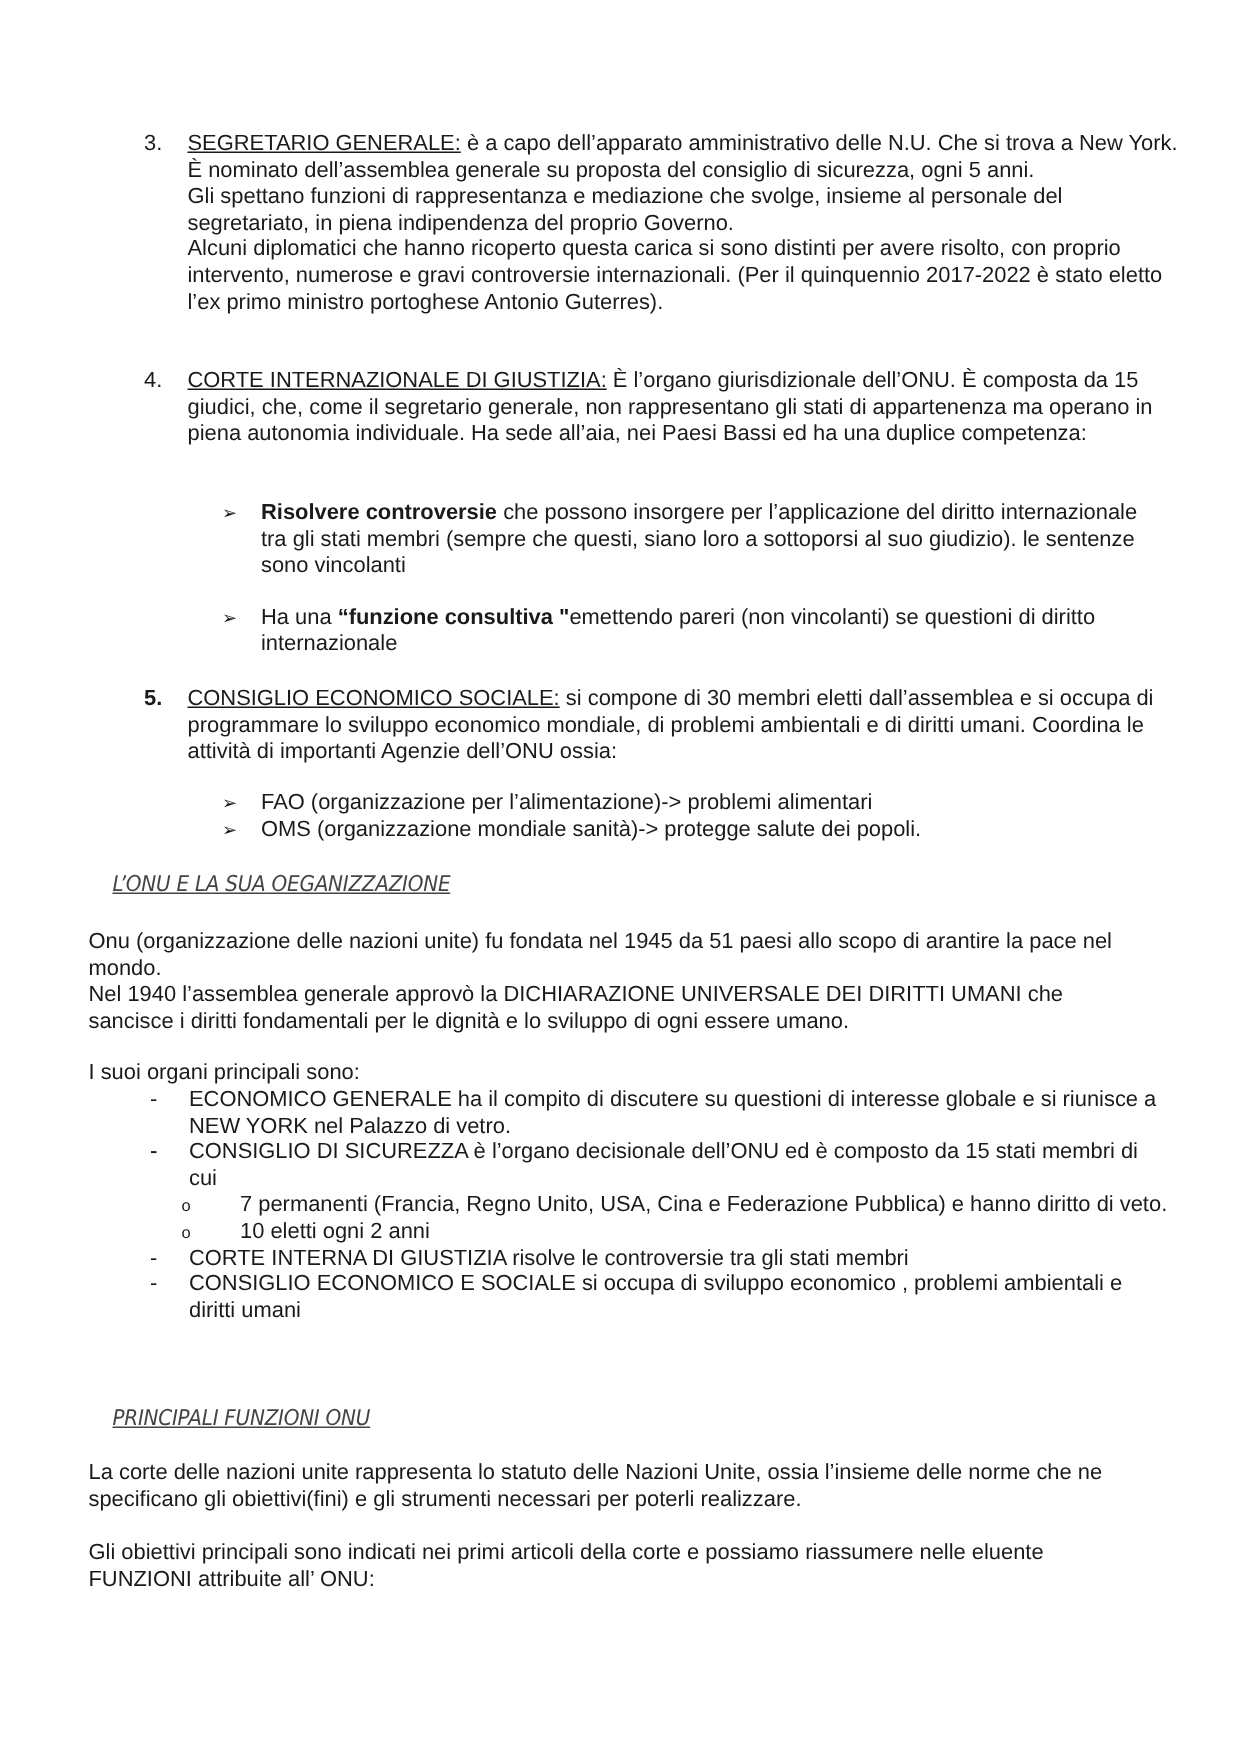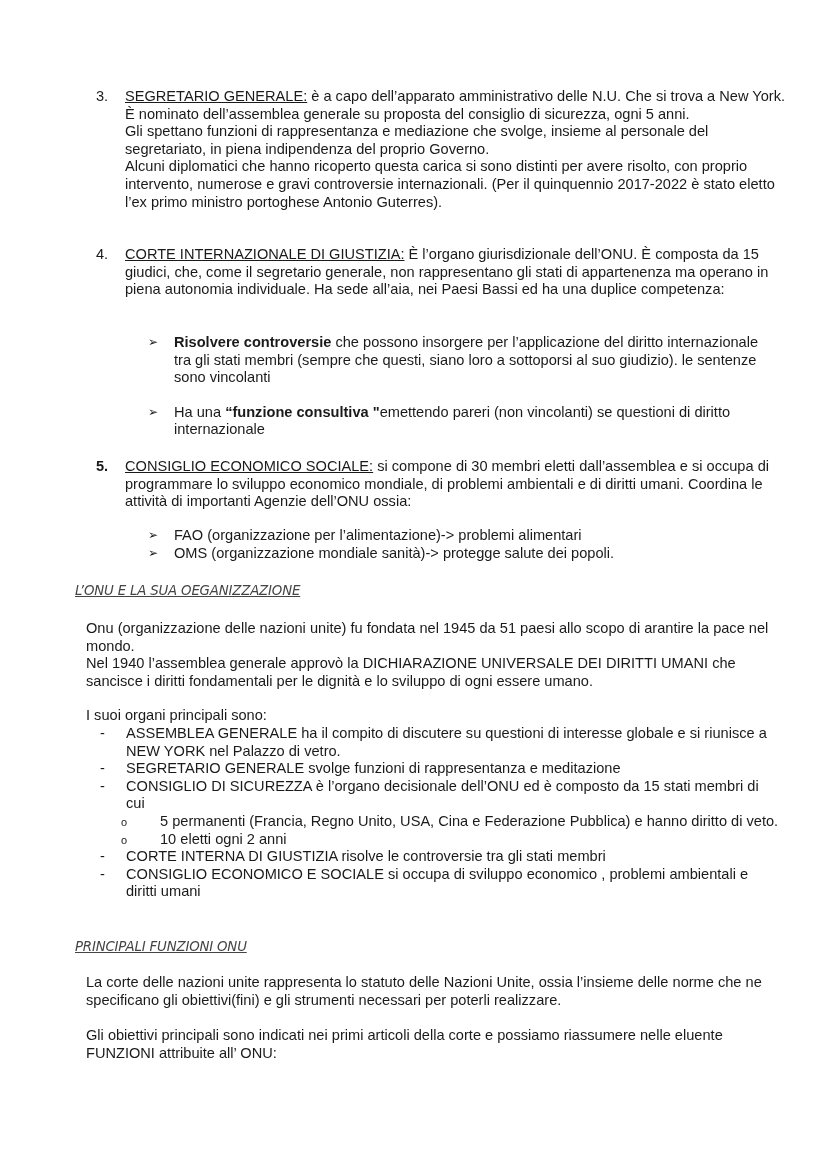--- a/index.html
+++ b/index.html
@@ -17,21 +17,21 @@
     .b { font-weight: bold; }
     .arrow-list { position: absolute; left: 148px; width: 620px; }
     .arrow-item { position: relative; padding-left: 26px; }
     .arrow-item .arrow { position: absolute; left: 0; top: 0; font-size: 12px; }
     .heading {
       position: absolute; left: 75px;
       font-family: "DejaVu Sans", sans-serif; font-style: italic; font-weight: normal;
       color: #444444; text-decoration: underline; font-size: 14.5px; letter-spacing: -0.2px;
       transform: scaleX(0.92); transform-origin: left;
     }
-    .para { position: absolute; left: 86px; width: 700px; margin: 0; }
+    .para { position: absolute; left: 59px; width: 700px; margin: 0; }
     .dash-list { position: absolute; left: 100px; width: 680px; }
     .dash-item { position: relative; padding-left: 26px; }
     .dash-item .dash { position: absolute; left: 0; top: 0; }
     .circ-item { position: relative; padding-left: 86px; }
     .circ-item .circ { position: absolute; left: 47px; top: 1px; font-size: 11px; }
   </style>
 </head>
 <body>
 
 <div class="page">
@@ -84,33 +84,32 @@
   <div class="heading" style="top:582px;">L’ONU E LA SUA OEGANIZZAZIONE</div>
 
   <p class="para" style="top:620px;">Onu (organizzazione delle nazioni unite) fu fondata nel 1945 da 51 paesi allo scopo di arantire la pace nel mondo.</p>
   <p class="para" style="top:655px;">Nel 1940 l’assemblea generale approvò la DICHIARAZIONE UNIVERSALE DEI DIRITTI UMANI che sancisce i diritti fondamentali per le dignità e lo sviluppo di ogni essere umano.</p>
 
   <p class="para" style="top:707px;">I suoi organi principali sono:</p>
 
   <div class="dash-list" style="top:725px;">
     <div class="dash-item">
       <span class="dash">-</span>
-      <span>ASSEMBLEA GENERALE ha il compito di discutere su questioni di interesse globale e si riunisce a NEW YORK nel Palazzo di vetro.</span>
+      <span>ECONOMICO GENERALE ha il compito di discutere su questioni di interesse globale e si riunisce a NEW YORK nel Palazzo di vetro.</span>
     </div>
     <div class="dash-item">
       <span class="dash">-</span>
-      <span>SEGRETARIO GENERALE svolge funzioni di rappresentanza e meditazione</span>
     </div>
     <div class="dash-item">
       <span class="dash">-</span>
       <span>CONSIGLIO DI SICUREZZA è l’organo decisionale dell’ONU ed è composto da 15 stati membri di cui</span>
     </div>
     <div class="circ-item" style="margin-left:-26px;">
       <span class="circ">o</span>
-      <span>5 permanenti (Francia, Regno Unito, USA, Cina e Federazione Pubblica) e hanno diritto di veto.</span>
+      <span>7 permanenti (Francia, Regno Unito, USA, Cina e Federazione Pubblica) e hanno diritto di veto.</span>
     </div>
     <div class="circ-item" style="margin-left:-26px;">
       <span class="circ">o</span>
       <span>10 eletti ogni 2 anni</span>
     </div>
     <div class="dash-item">
       <span class="dash">-</span>
       <span>CORTE INTERNA DI GIUSTIZIA risolve le controversie tra gli stati membri</span>
     </div>
     <div class="dash-item">

